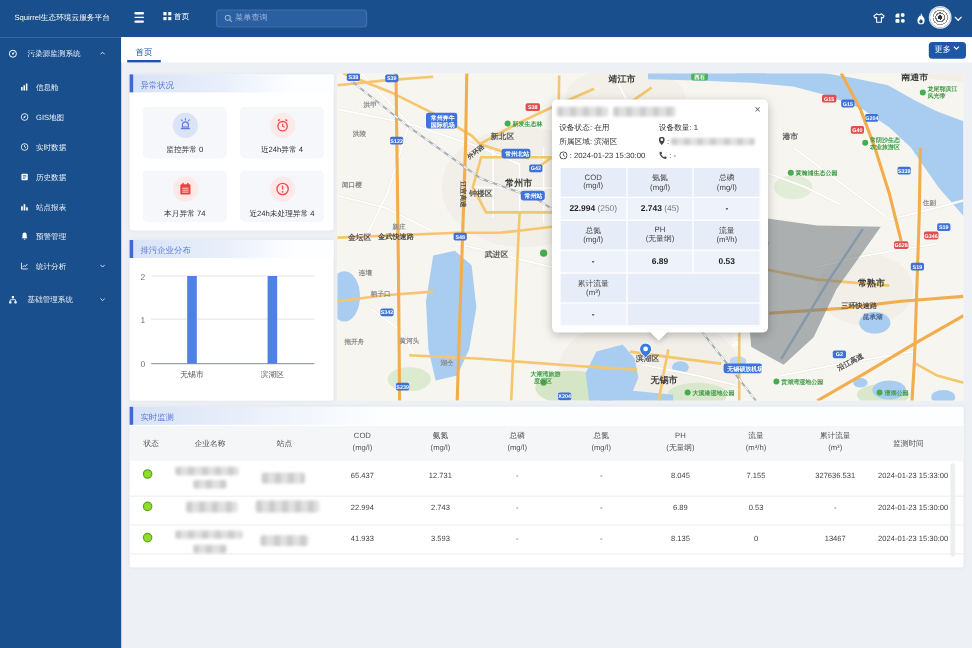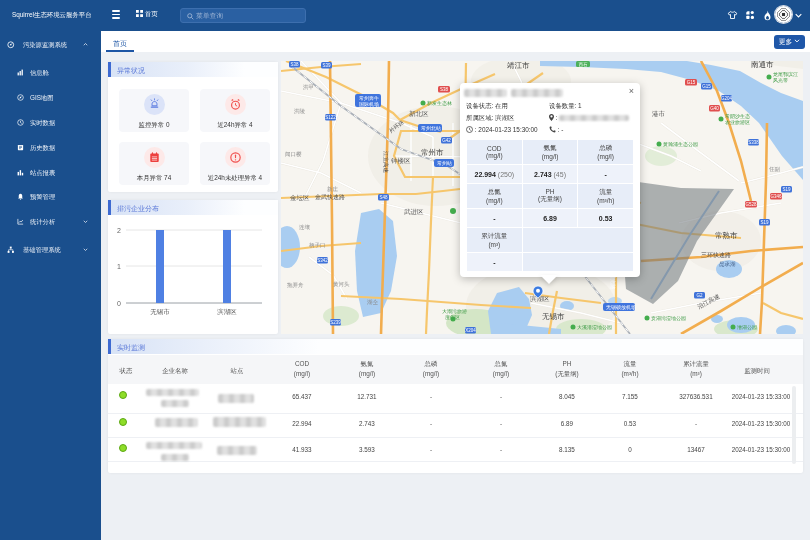--- a/index.html
+++ b/index.html
@@ -41,21 +41,21 @@
 .card { position:absolute; width:70px; height:43px; background:#f6f7fa; border-radius:4px; text-align:center; }
 .card .circ { width:21px; height:21px; border-radius:50%; margin:5px auto 6px; position:relative; }
 .card .lbl { font-size:6.4px; color:#333; }
 .circ.blue { background:#dbe3f8; }
 .circ.red { background:#fde9e8; }
 
 #panel2 { left:108px; top:200px; width:170px; height:134px; }
 #chart { position:absolute; left:0px; top:15px; width:170px; height:119px; }
 
 
-#map { position:absolute; left:281px; top:61px; width:522px; height:273px; background:#f7f5f0; overflow:hidden; }
+#map { position:absolute; left:281px; top:61px; width:522px; height:273px; background:#f7f5f0; overflow:hidden;font-weight:bold; }
 
 
 #popup { position:absolute; left:460px; top:83px; width:180px; height:194px; background:#fff; border-radius:4px; box-shadow:0 2px 8px rgba(0,0,0,0.25); }
 #popup-arrow { position:absolute; left:540px; top:275px; width:0; height:0; border-left:9px solid transparent; border-right:9px solid transparent; border-top:9px solid #fff; filter:drop-shadow(0 2px 2px rgba(0,0,0,0.15)); }
 .blur-bar { background:repeating-linear-gradient(90deg,#cccccc 0 5px,#e0e0e0 5px 11px); border-radius:2px; filter:blur(1.2px); }
 .pinfo { position:absolute; font-size:6.4px; color:#333; }
 #ptable { position:absolute; left:6px; top:56px; width:168px; border-collapse:collapse; }
 #ptable td { width:56px; font-size:6.5px; color:#444; text-align:center; border:1px solid #fff; background:#e7edf8; height:25px; }
 #ptable td.val { background:#eef2fa; height:19px; font-weight:bold; color:#222; font-size:7px; }
 

